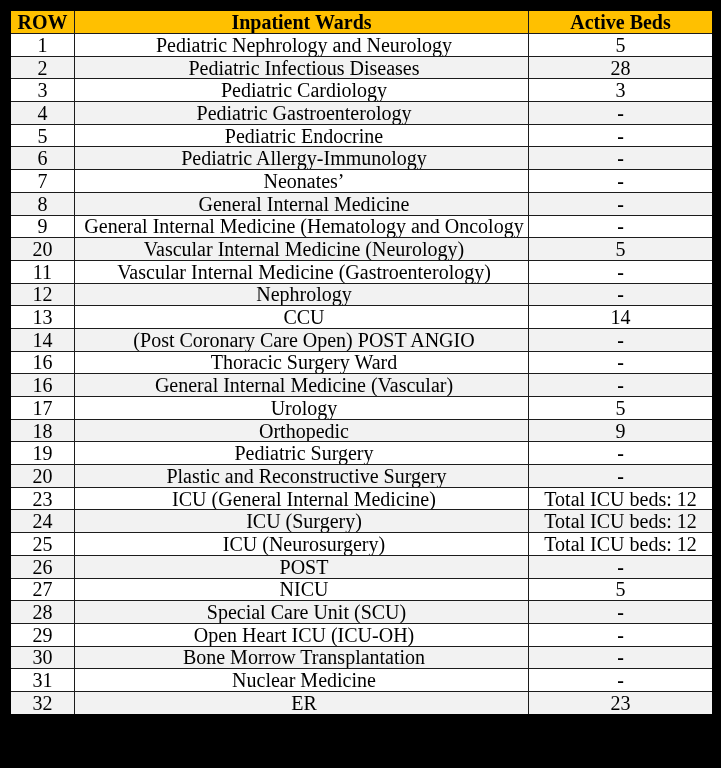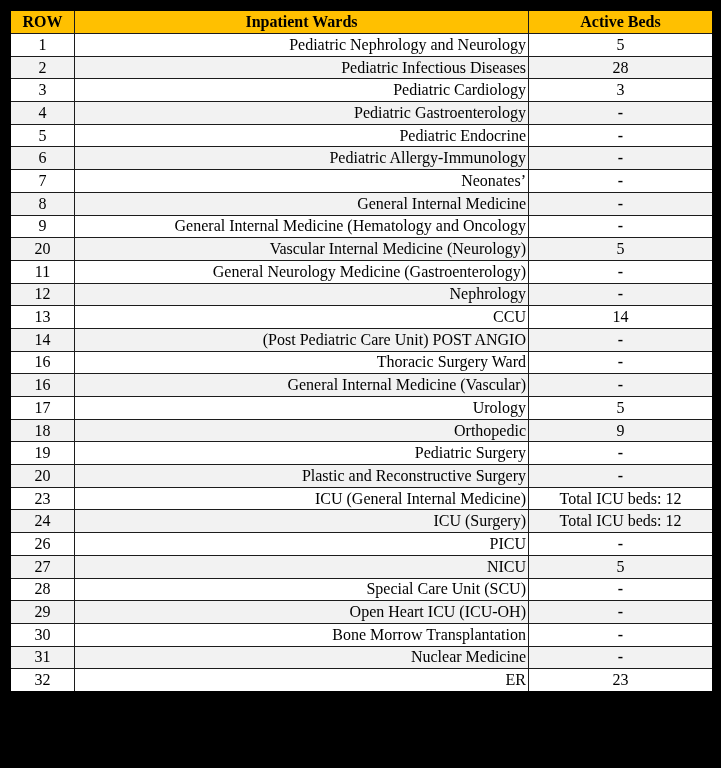--- a/index.html
+++ b/index.html
@@ -21,21 +21,21 @@
   }
   table.wards {
     position: absolute;
     left: 8px;
     top: 8px;
     width: 704px;
     border-collapse: collapse;
     table-layout: fixed;
     background: #701a75;
     color: #000000;
-    font-size: 16px;
+    font-size: 20px;
   }
   table.wards, table.wards th, table.wards td {
     border: 1px solid #1c1c1c;
   }
   table.wards {
     border: 3px solid #000000;
   }
   col.c-row  { width: 65px; }
   col.c-ward { width: 454px; }
   col.c-beds { width: 185px; }
@@ -53,21 +53,21 @@
     line-height: 20px;
     padding: 0 2px;
     overflow: hidden;
     vertical-align: middle;
     background: #ffffff;
   }
   tbody tr:nth-child(even) td {
     background: #F2F2F2;
   }
   td.num  { text-align: center; }
-  td.ward { text-align: right; padding-left: 7px; white-space: pre; }
+  td.ward { text-align: center; padding-left: 7px; white-space: pre; }
   td.beds { text-align: center; }
   td.beds.dash { font-weight: bold; letter-spacing: 0; }
 </style>
 </head>
 <body>
 
 <div class="frame">
   <table class="wards">
     <colgroup>
       <col class="c-row">
@@ -127,36 +127,36 @@
           <td class="ward">General Internal Medicine (Hematology and Oncology</td>
           <td class="beds dash">-</td>
         </tr>
         <tr>
           <td class="num">20</td>
           <td class="ward">Vascular Internal Medicine (Neurology)</td>
           <td class="beds">5</td>
         </tr>
         <tr>
           <td class="num">11</td>
-          <td class="ward">General Neurology Medicine (Gastroenterology)</td>
+          <td class="ward">Vascular Internal Medicine (Gastroenterology)</td>
           <td class="beds dash">-</td>
         </tr>
         <tr>
           <td class="num">12</td>
           <td class="ward">Nephrology</td>
           <td class="beds dash">-</td>
         </tr>
         <tr>
           <td class="num">13</td>
           <td class="ward">CCU</td>
           <td class="beds">14</td>
         </tr>
         <tr>
           <td class="num">14</td>
-          <td class="ward">(Post Pediatric Care Unit) POST ANGIO</td>
+          <td class="ward">(Post Coronary Care Open) POST ANGIO</td>
           <td class="beds dash">-</td>
         </tr>
         <tr>
           <td class="num">16</td>
           <td class="ward">Thoracic Surgery Ward</td>
           <td class="beds dash">-</td>
         </tr>
         <tr>
           <td class="num">16</td>
           <td class="ward">General Internal Medicine (Vascular)</td>
@@ -186,22 +186,27 @@
           <td class="num">23</td>
           <td class="ward">ICU (General Internal Medicine)</td>
           <td class="beds">Total ICU beds: 12</td>
         </tr>
         <tr>
           <td class="num">24</td>
           <td class="ward">ICU (Surgery)</td>
           <td class="beds">Total ICU beds: 12</td>
         </tr>
         <tr>
+          <td class="num">25</td>
+          <td class="ward">ICU (Neurosurgery)</td>
+          <td class="beds">Total ICU beds: 12</td>
+        </tr>
+        <tr>
           <td class="num">26</td>
-          <td class="ward">PICU</td>
+          <td class="ward">POST</td>
           <td class="beds dash">-</td>
         </tr>
         <tr>
           <td class="num">27</td>
           <td class="ward">NICU</td>
           <td class="beds">5</td>
         </tr>
         <tr>
           <td class="num">28</td>
           <td class="ward"> Special Care Unit (SCU)</td>

